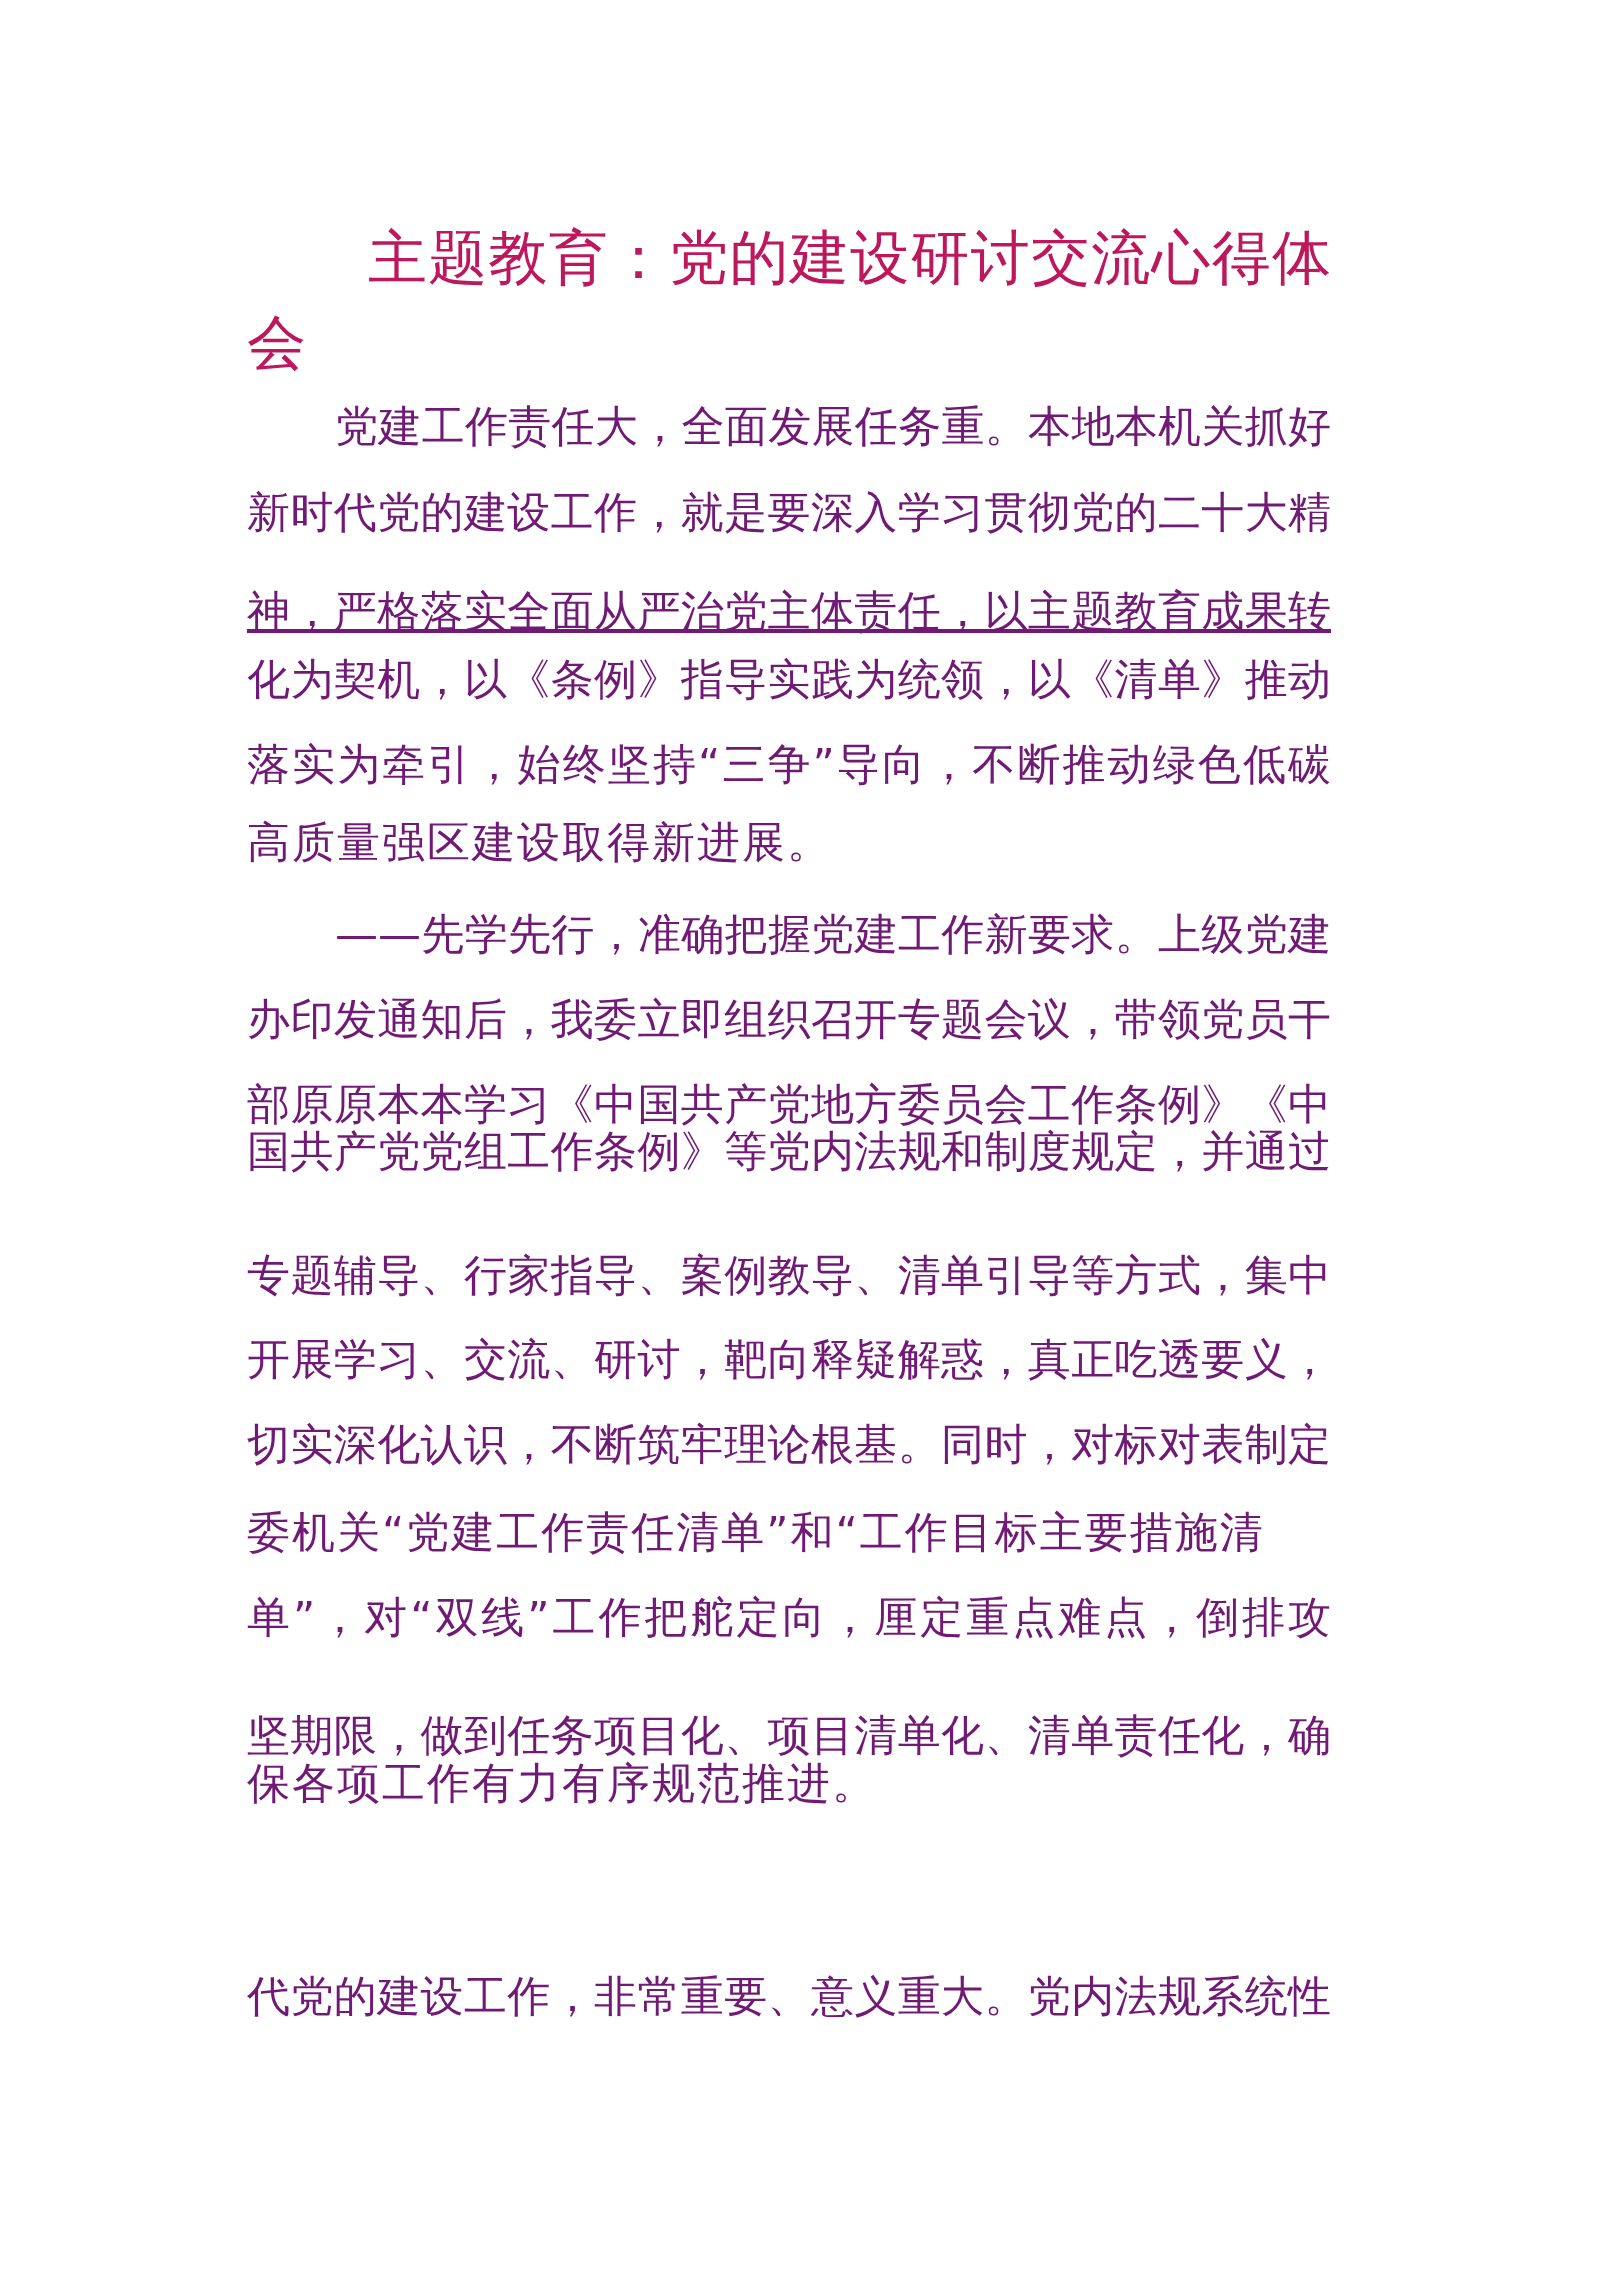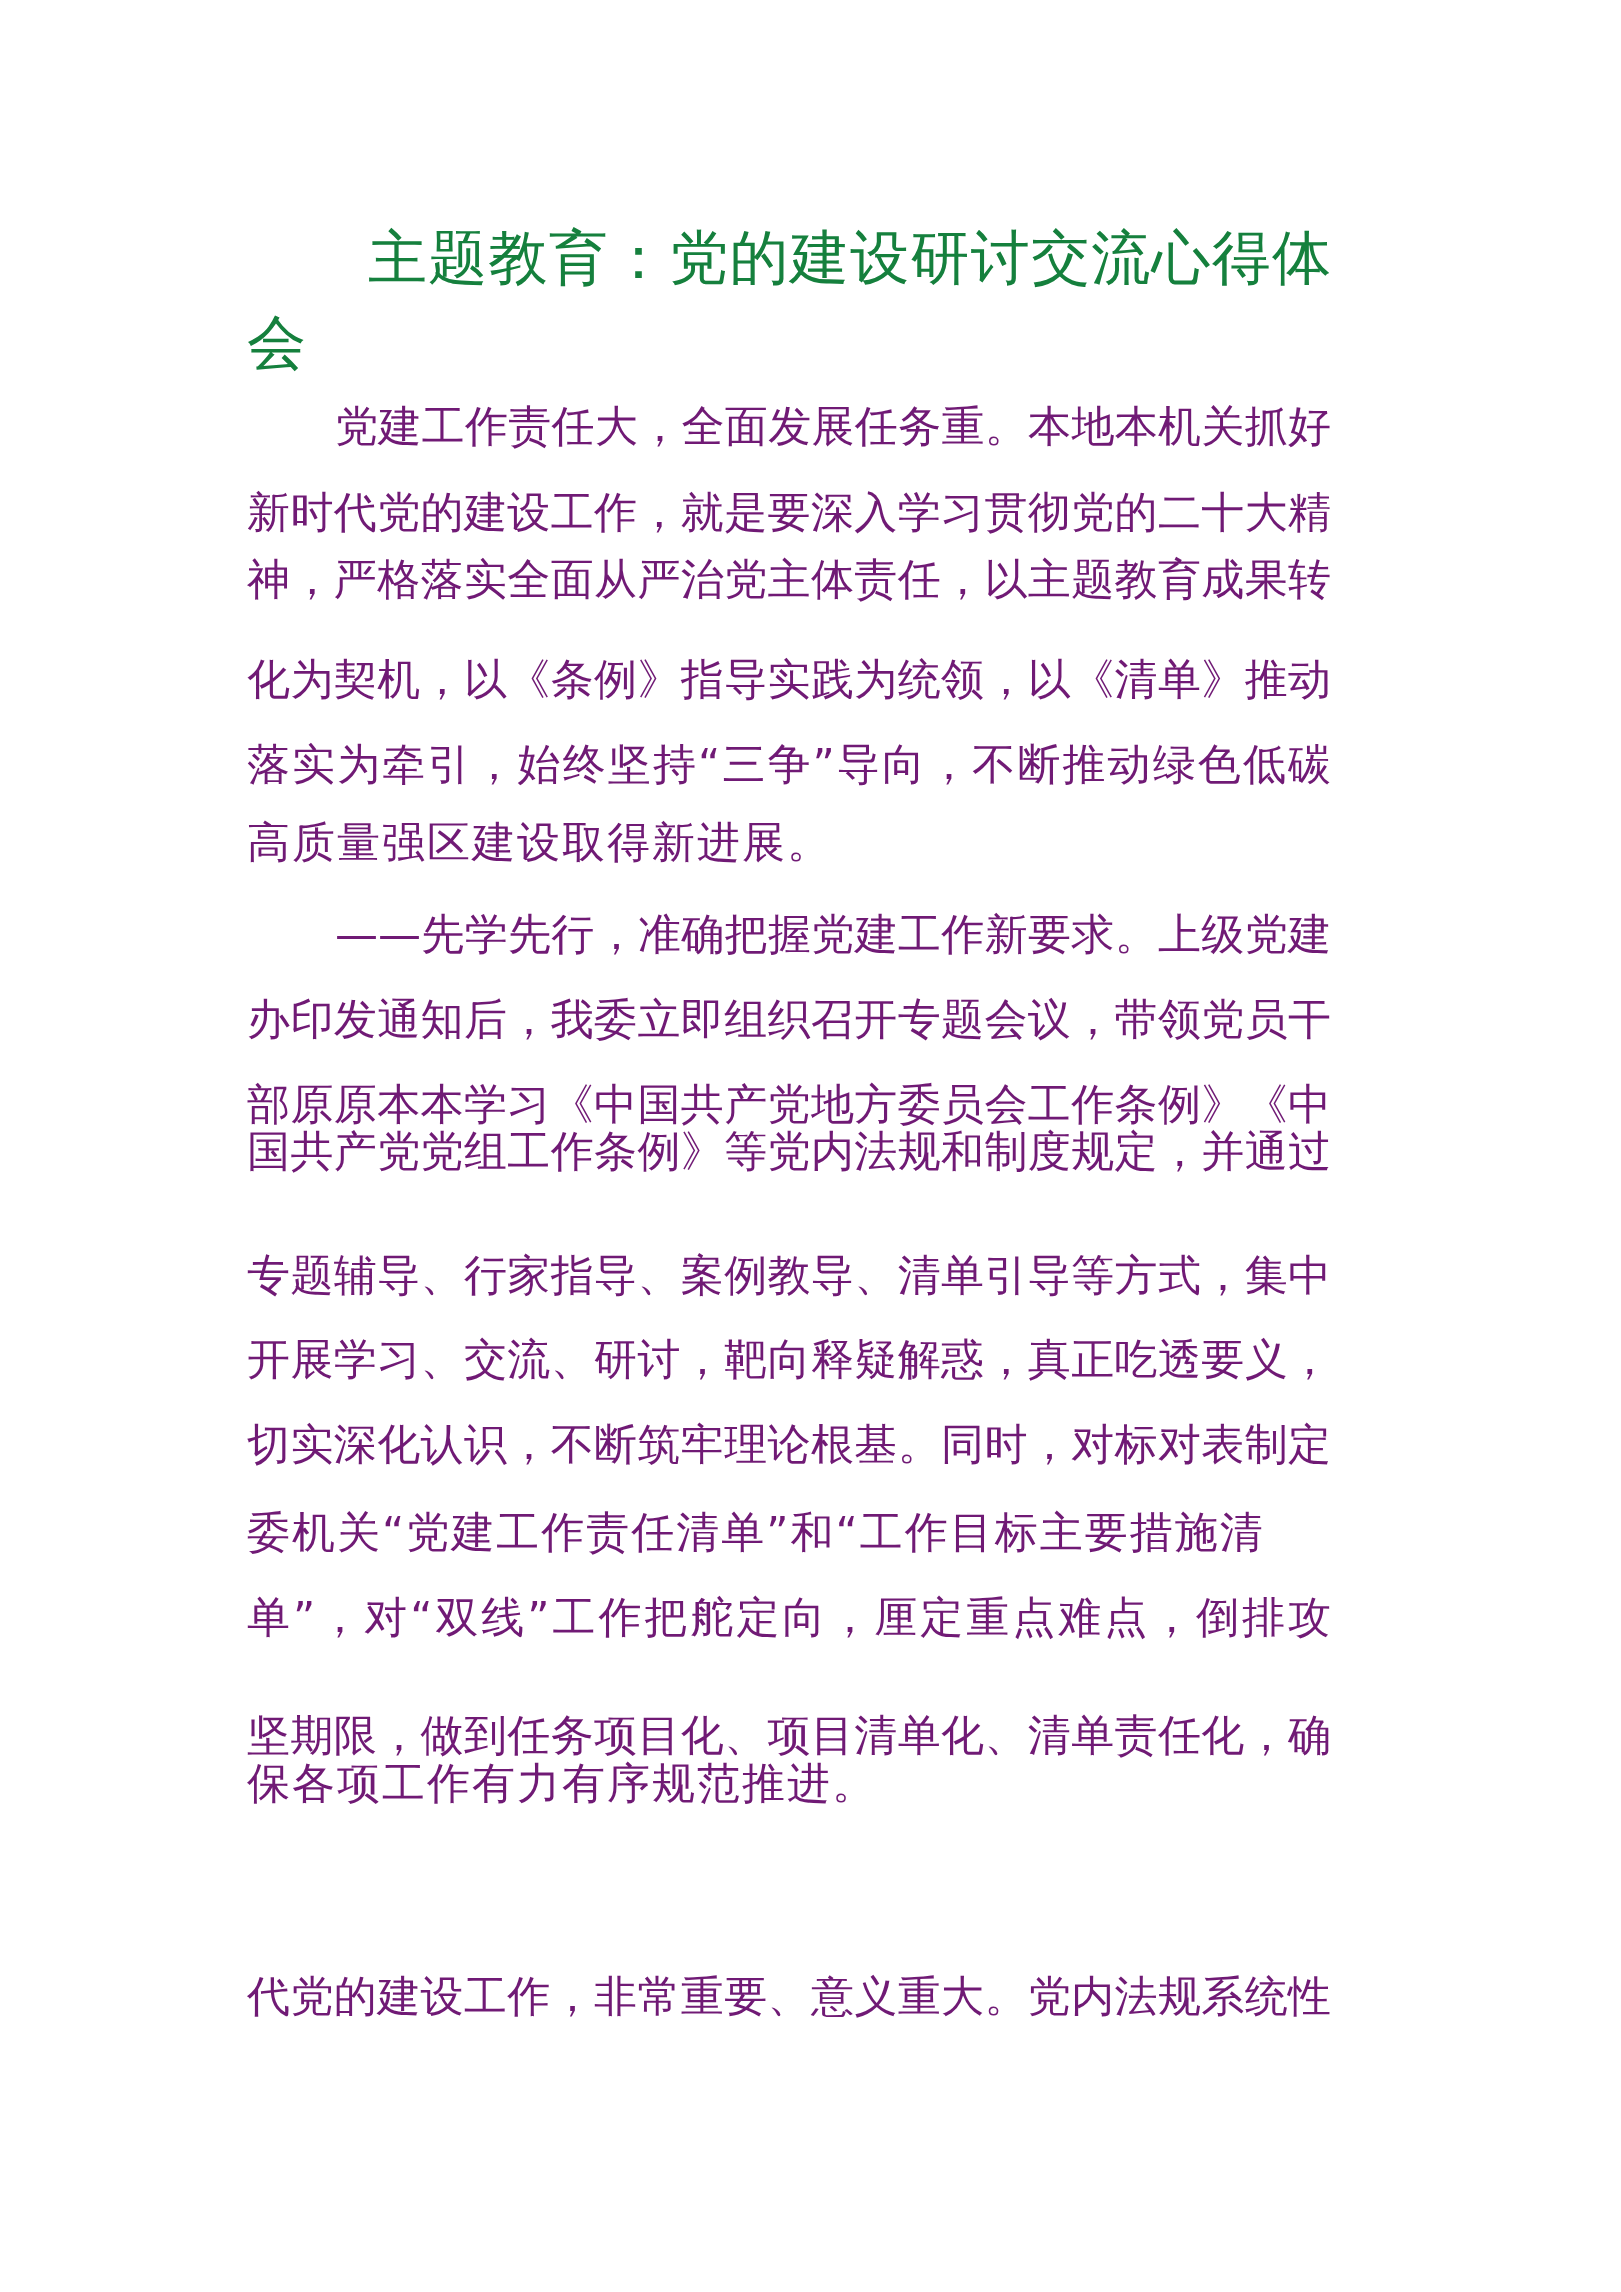--- a/index.html
+++ b/index.html
@@ -24,21 +24,21 @@
   }
   .title-line {
     position: absolute;
     left: 247px;
     width: 1084px;
     font-family: "DejaVu Serif", "Liberation Serif", serif;
     font-size: 59px;
     line-height: 69px;
     height: 69px;
     white-space: nowrap;
-    color: #15803d;
+    color: #be185d;
     transform: scaleY(1.0);
   }
   .title-line.first {
     padding-left: 121px;
     width: 963px;
     text-align: justify;
     text-align-last: justify;
   }
   .body-line {
     position: absolute;
@@ -66,21 +66,21 @@
 </head>
 <body>
 
 <div class="page">
 
   <div class="title-line first" style="top:223px;">主题教育：党的建设研讨交流心得体</div>
   <div class="title-line" style="top:308px;">会</div>
 
   <div class="body-line indent" style="top:399px;">党建工作责任大，全面发展任务重。本地本机关抓好</div>
   <div class="body-line" style="top:485px;">新时代党的建设工作，就是要深入学习贯彻党的二十大精</div>
-  <div class="body-line" style="top:552px;">神，严格落实全面从严治党主体责任，以主题教育成果转</div>
+  <div class="body-line" style="top:584px;text-decoration:underline;">神，严格落实全面从严治党主体责任，以主题教育成果转</div>
   <div class="body-line" style="top:652px;">化为契机，以《条例》指导实践为统领，以《清单》推动</div>
   <div class="body-line" style="top:737px;">落实为牵引，始终坚持“三争”导向，不断推动绿色低碳</div>
   <div class="body-line last" style="top:815px;">高质量强区建设取得新进展。</div>
 
   <div class="body-line indent" style="top:907px;">——先学先行，准确把握党建工作新要求。上级党建</div>
   <div class="body-line" style="top:992px;">办印发通知后，我委立即组织召开专题会议，带领党员干</div>
   <div class="body-line" style="top:1077px;">部原原本本学习《中国共产党地方委员会工作条例》《中</div>
   <div class="body-line" style="top:1124px;">国共产党党组工作条例》等党内法规和制度规定，并通过</div>
   <div class="body-line" style="top:1248px;">专题辅导、行家指导、案例教导、清单引导等方式，集中</div>
   <div class="body-line" style="top:1417px;">切实深化认识，不断筑牢理论根基。同时，对标对表制定</div>

